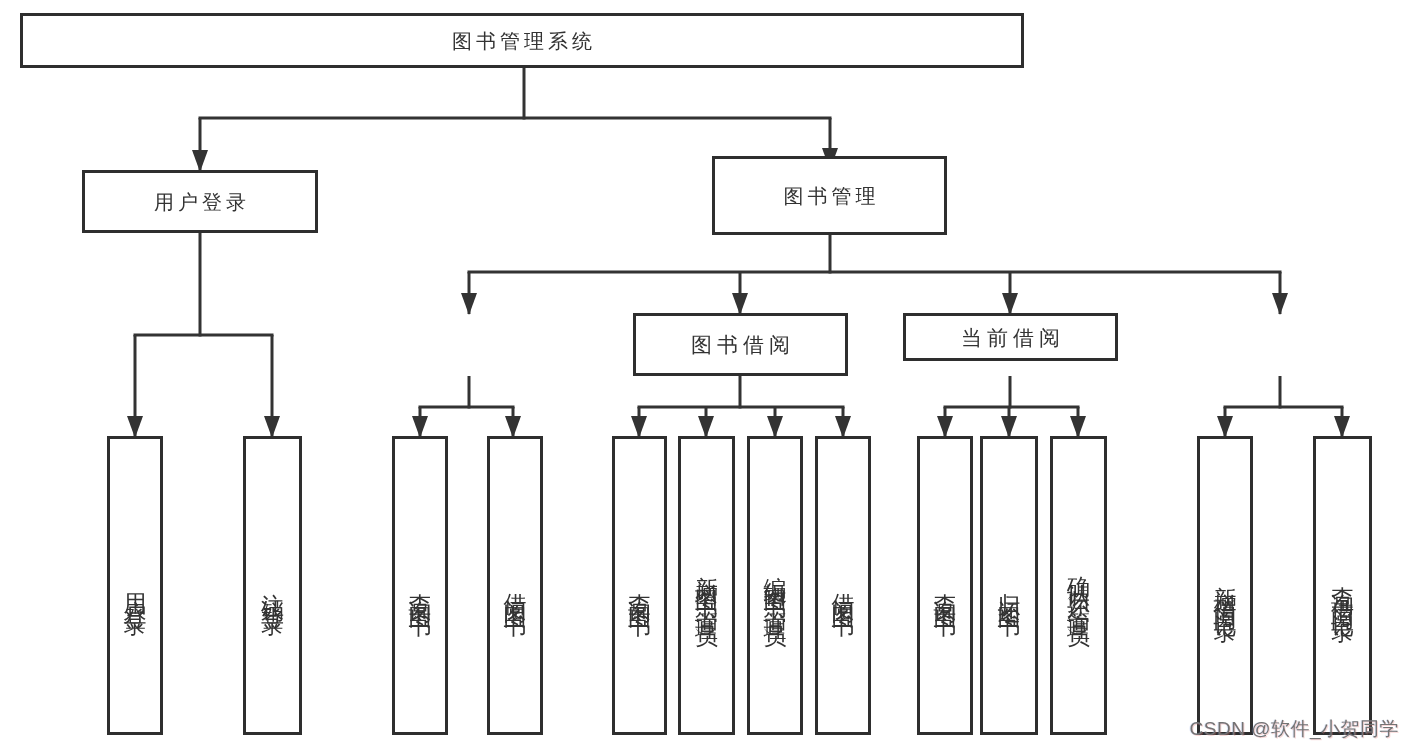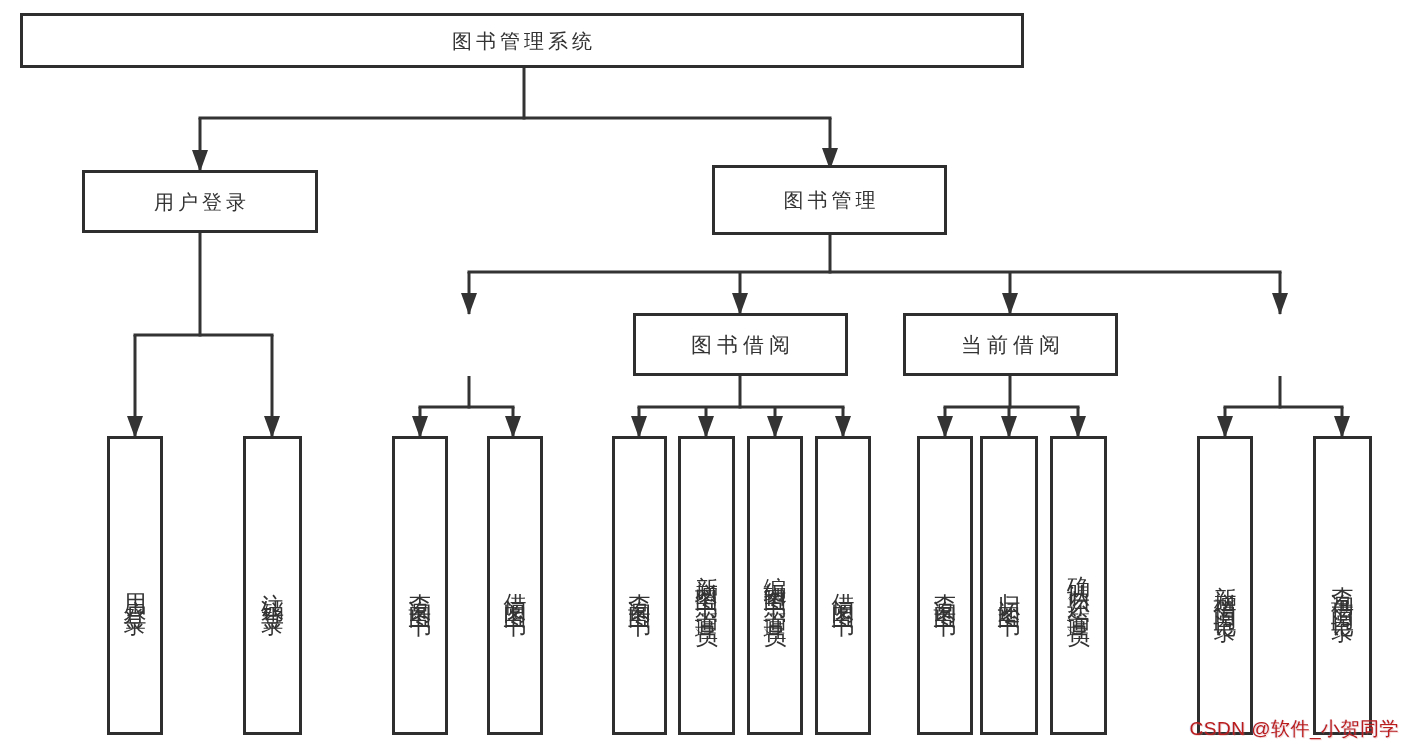--- a/index.html
+++ b/index.html
@@ -16,41 +16,41 @@
   }
   .h{font-size:20px;letter-spacing:4px;padding-left:4px;}
   .lvl3{font-size:21px;letter-spacing:5px;padding-left:5px;}
   .v{
     writing-mode:vertical-rl;text-orientation:mixed;
     font-size:23px;letter-spacing:7px;padding-top:7px;
   }
   
   #n-root{left:20px;top:13px;width:1004px;height:55px;}
   #n-userlogin{left:82px;top:170px;width:236px;height:63px;}
-  #n-bookmgmt{left:712px;top:165px;width:235px;height:70px;}
+  #n-bookmgmt{left:712px;top:156px;width:235px;height:79px;}
   #n-newbooks{left:362px;top:313px;width:215px;height:63px;}
   #n-bookborrow{left:633px;top:313px;width:215px;height:63px;}
-  #n-currentborrow{left:903px;top:313px;width:215px;height:63px;}
+  #n-currentborrow{left:903px;top:313px;width:215px;height:48px;}
   #n-borrowrecords{left:1173px;top:313px;width:215px;height:63px;}
   .leaf{top:436px;height:299px;}
   #l-userlogin{left:107px;width:56px;}
   #l-logout{left:243px;width:59px;}
   #l-nb-query{left:392px;width:56px;}
   #l-nb-borrow{left:487px;width:56px;}
   #l-bb-query{left:612px;width:55px;}
   #l-bb-add{left:678px;width:57px;}
   #l-bb-edit{left:747px;width:56px;}
   #l-bb-borrow{left:815px;width:56px;}
   #l-cb-query{left:917px;width:56px;}
   #l-cb-return{left:980px;width:58px;}
   #l-cb-confirm{left:1050px;width:57px;}
   #l-br-add{left:1197px;width:56px;}
   #l-br-query{left:1313px;width:59px;}
   .watermark{
-    position:absolute;right:6px;bottom:5px;font-size:19px;color:#b91c1c;
+    position:absolute;right:6px;bottom:5px;font-size:19px;color:#737373;
     letter-spacing:.5px;
     text-shadow:1px 1px 0 rgba(231,121,121,.30),-1px 0 0 rgba(120,150,230,.22);
   }
 </style>
 </head>
 <body>
 
 <div class="canvas">
 
   <svg class="wires" width="1405" height="747" viewBox="0 0 1405 747" fill="none" stroke="#333333" stroke-width="3">

